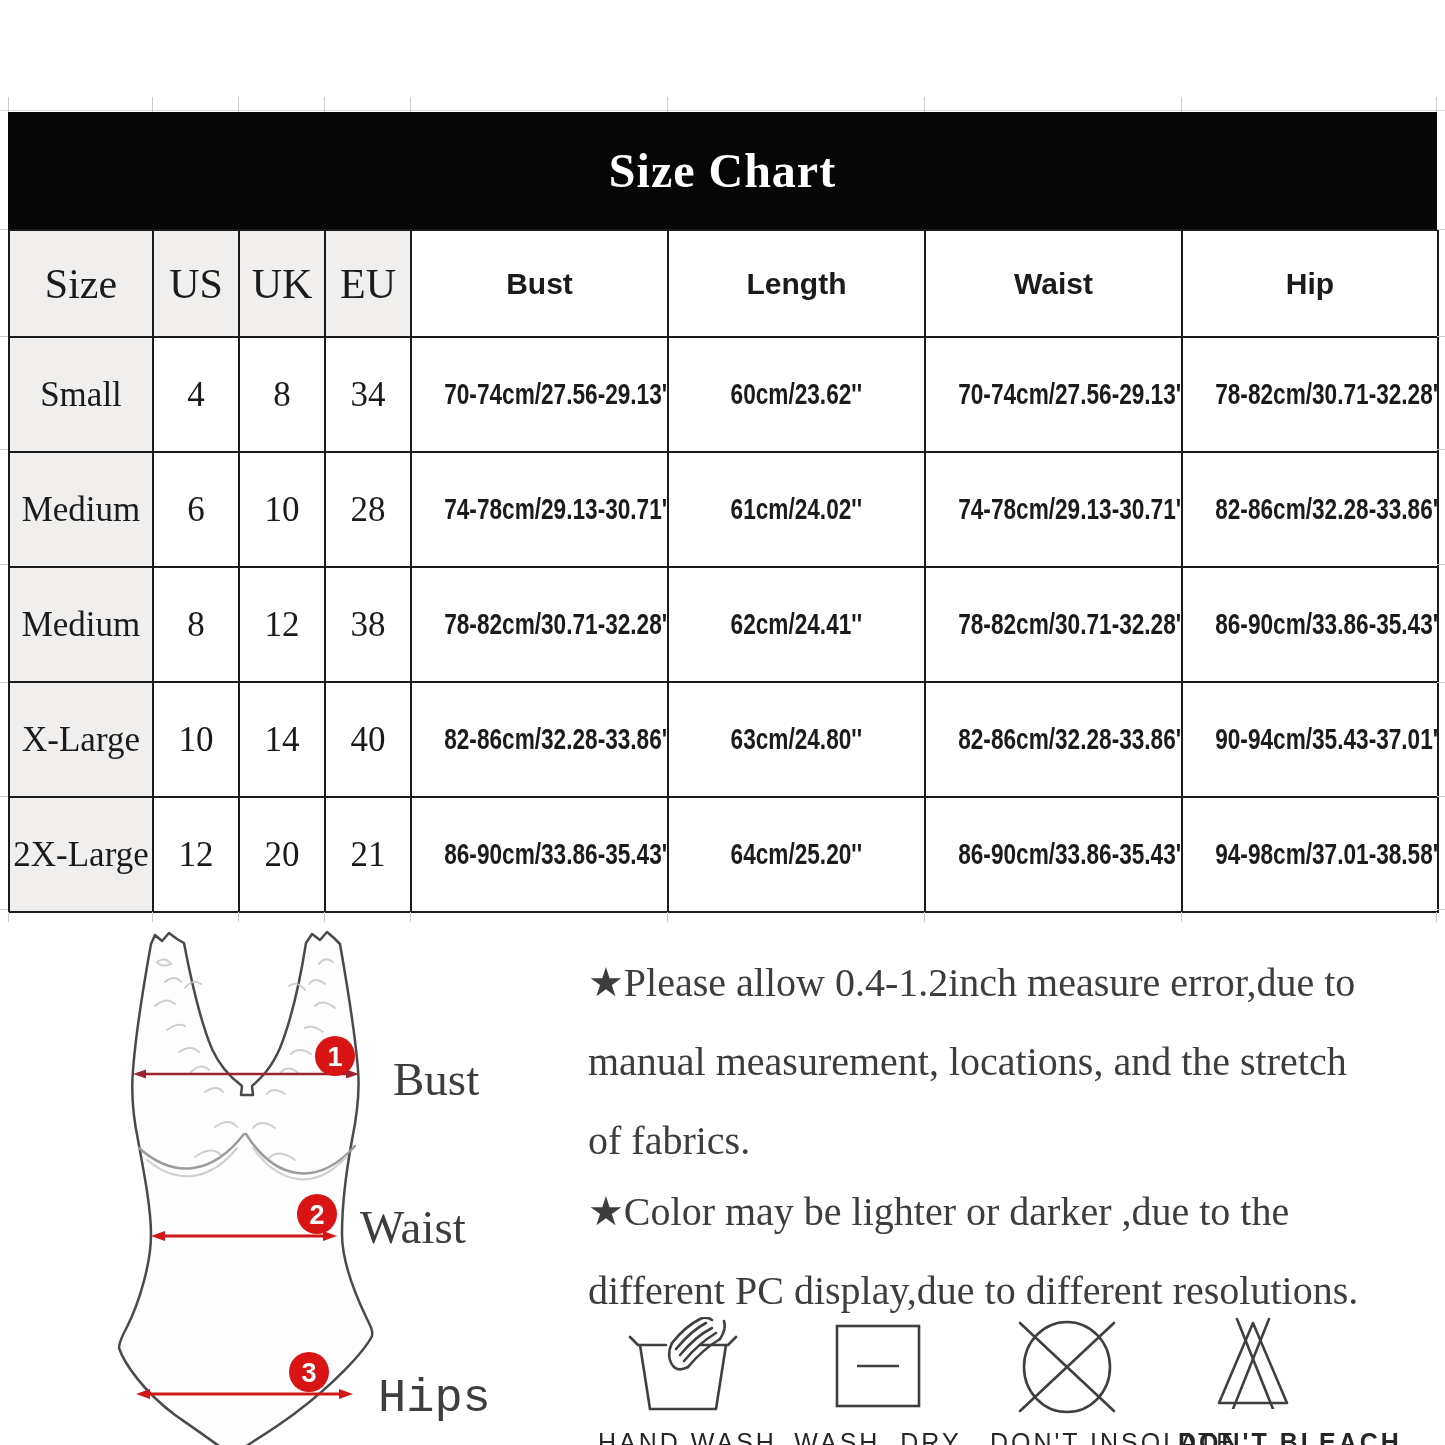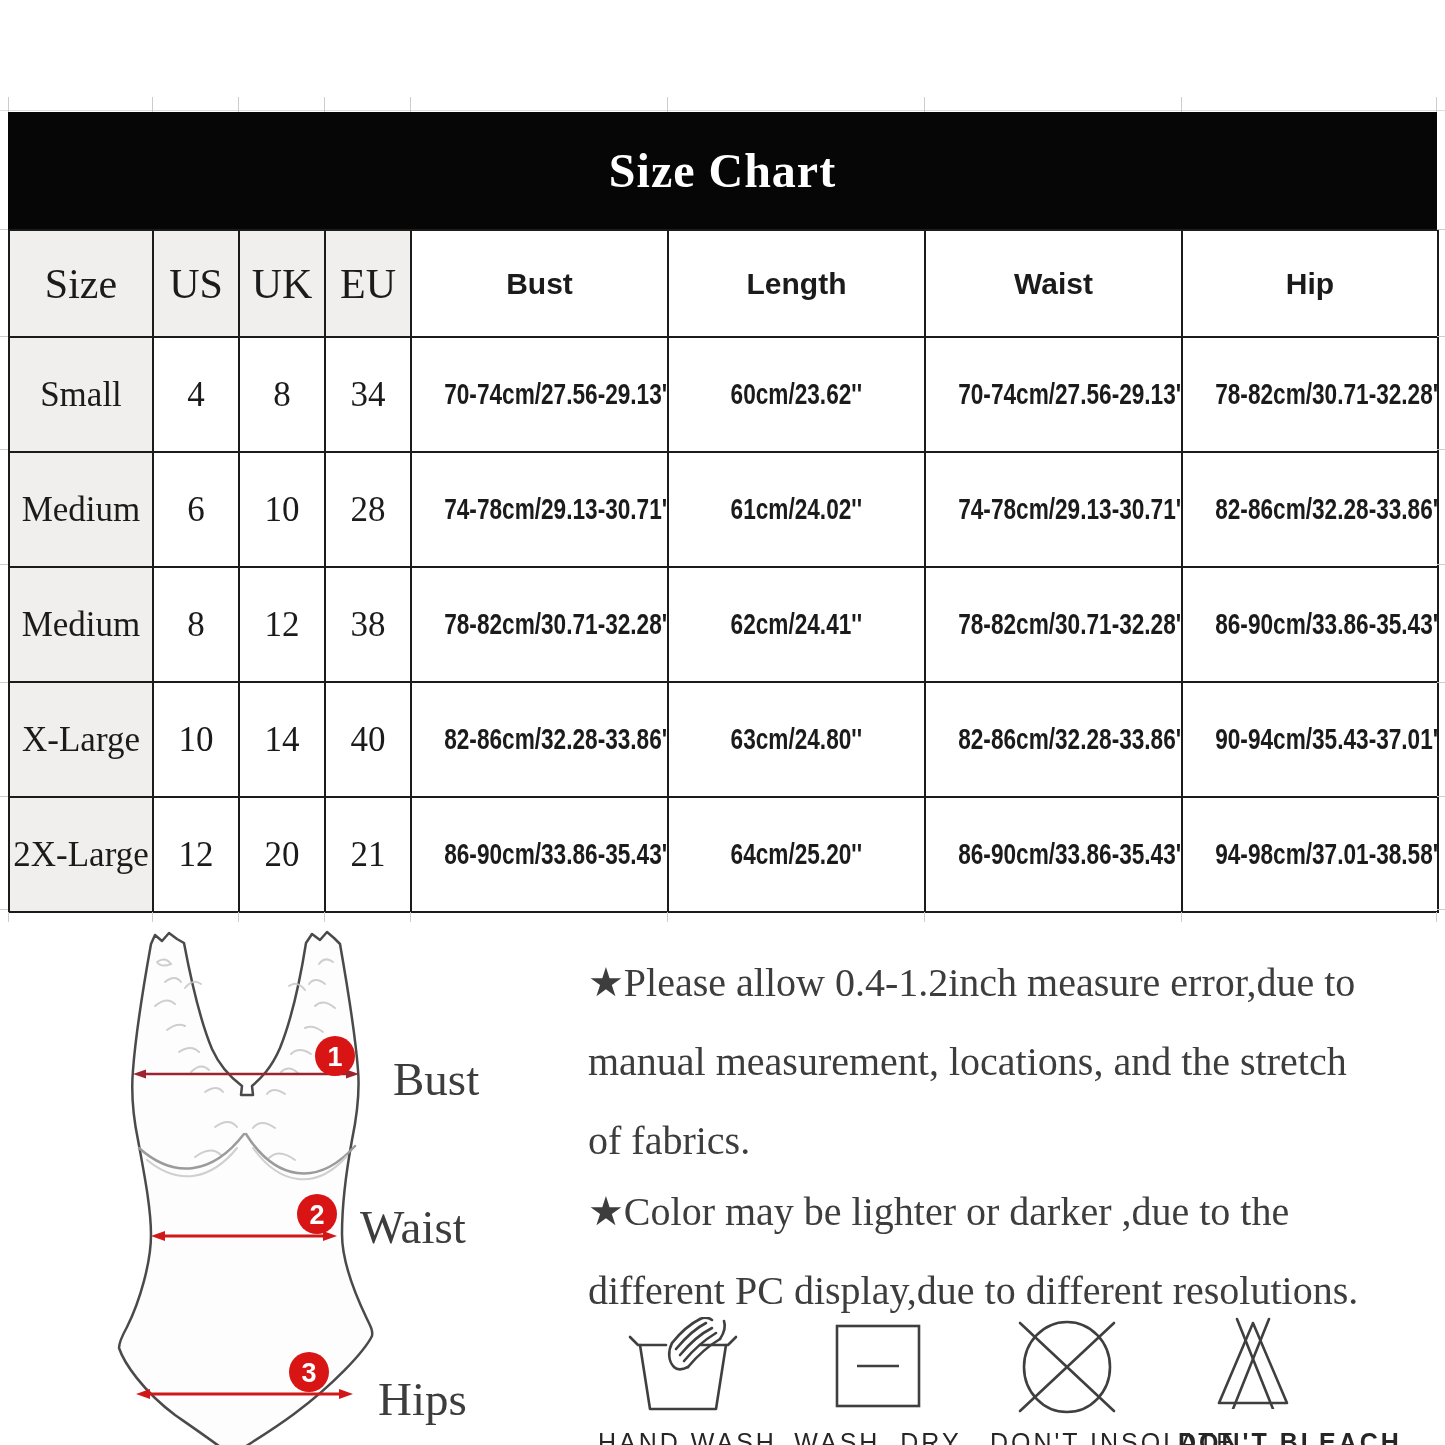--- a/index.html
+++ b/index.html
@@ -197,21 +197,21 @@
       <text x="222" y="302" text-anchor="middle" fill="#ffffff" font-family="Liberation Sans, sans-serif" font-size="27" font-weight="bold">2</text>
     </g>
     <g>
       <circle cx="214" cy="450" r="20" fill="#d81414"></circle>
       <text x="214" y="460" text-anchor="middle" fill="#ffffff" font-family="Liberation Sans, sans-serif" font-size="27" font-weight="bold">3</text>
     </g>
   </svg>
 
   <div class="measure-label" style="left:393px;top:1028px;">Bust</div>
   <div class="measure-label" style="left:360px;top:1176px;">Waist</div>
-  <div class="measure-label" style="left:378px;top:1348px;">Hips</div>
+  <div class="measure-label" style="left:378px;top:1348px;font-family:Liberation Mono, monospace;">Hips</div>
 
   <div class="note" style="top:919px;">★Please allow 0.4-1.2inch measure error,due to
 manual measurement, locations, and the stretch
 of fabrics.</div>
   <div class="note" style="top:1148px;">★Color may be lighter or darker ,due to the
 different PC display,due to different resolutions.</div>
 
   <svg style="left:628px;top:1293px;" width="110" height="96" viewBox="0 0 110 96" fill="none" stroke="#3f3f3f" stroke-width="2.6" stroke-linecap="round" stroke-linejoin="round">
     <path d="M2,20 L10,28 L38,28"></path>
     <path d="M72,28 L100,28 L108,20"></path>

